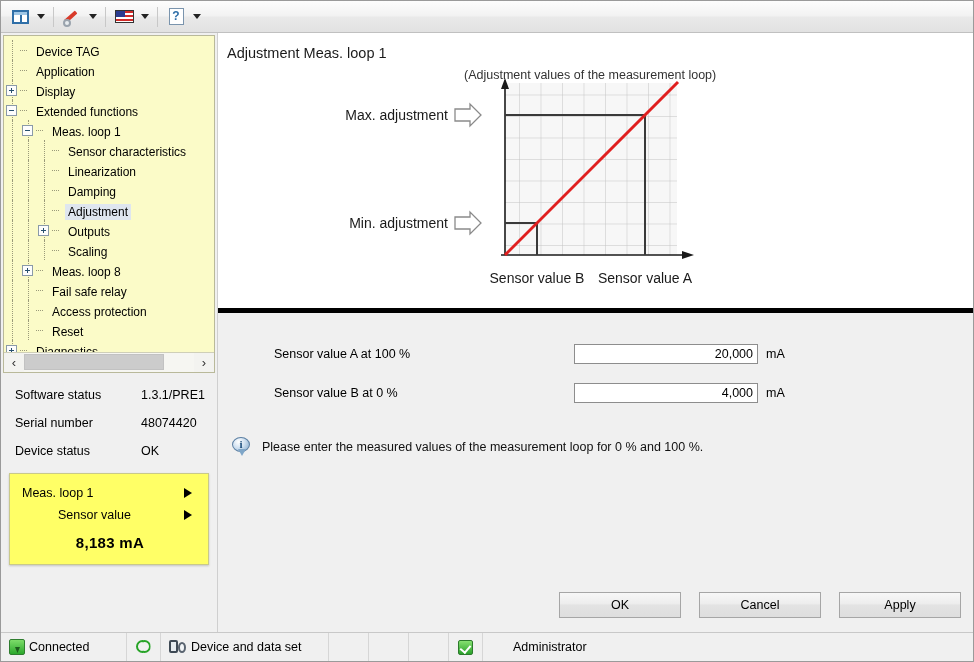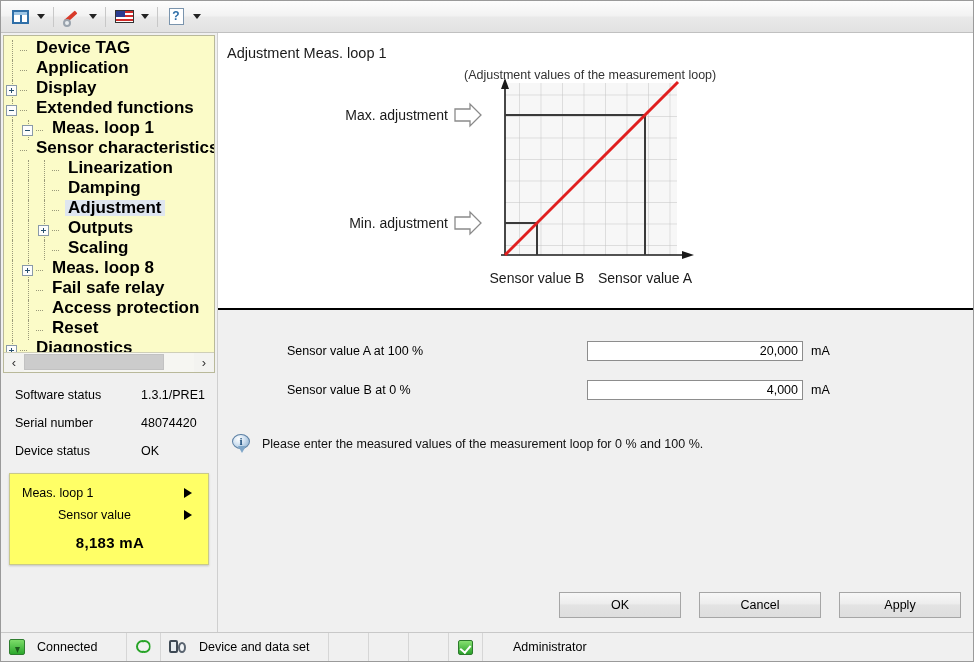--- a/index.html
+++ b/index.html
@@ -163,25 +163,24 @@
     overflow: hidden;
   }
   .tree {
     padding: 4px 0 0 0;
     overflow: hidden;
     height: 312px;
   }
   .tnode {
     height: 20px;
     display: flex;
-    align-items: flex-start;
+    align-items: flex-end;
     white-space: nowrap;
-    font-size: 17px;
-    position: relative;
-    font-weight: bold;
+    font-size: 12px;
+    position: relative;
   }
   .guide {
     width: 16px;
     height: 20px;
     position: relative;
   }
   .guide.vline::before {
     content: "";
     position: absolute;
     left: 8px; top: 0; bottom: 0;
@@ -337,21 +336,21 @@
     display: flex;
     flex-direction: column;
     min-width: 0;
     position: relative;
   }
   .content-top {
     background: #ffffff;
     height: 275px;
     min-height: 275px;
     position: relative;
-    border-bottom: 2px solid #000000;
+    border-bottom: 5px solid #000000;
   }
   .page-title {
     position: absolute;
     left: 9px;
     top: 12px;
     font-size: 14.5px;
     color: #1a1a1a;
   }
   .page-subtitle {
     position: absolute;
@@ -370,33 +369,33 @@
     height: 232px;
   }
 
   .content-bottom {
     flex: 1;
     background: #f0f0f0;
     position: relative;
   }
   .field-row {
     position: absolute;
-    left: 69px;
+    left: 56px;
     right: 0;
     height: 26px;
     display: flex;
     align-items: center;
   }
   .field-row .flabel {
     width: 300px;
     font-size: 12.5px;
     color: #000;
   }
   .field-row .finput {
-    width: 216px;
+    width: 184px;
     height: 20px;
     background: #ffffff;
     border: 1px solid #8d8d8d;
     box-sizing: border-box;
     text-align: right;
     font-size: 12.5px;
     line-height: 18px;
     padding-right: 4px;
     color: #000;
     font-family: "Liberation Sans", sans-serif;
@@ -487,21 +486,21 @@
     display: flex;
     align-items: stretch;
     font-size: 12.5px;
   }
   .sb-cell {
     display: flex;
     align-items: center;
     border-right: 1px solid #d6d6d6;
     padding: 0 8px;
     box-sizing: border-box;
-    gap: 12px;
+    gap: 4px;
   }
   .sb-cell.grow { flex: 1; border-right: none; }
   .icn-plug {
     width: 16px; height: 16px;
     background: linear-gradient(to bottom, #7ddc6a, #2ca82c);
     border: 1px solid #2f7d2f;
     box-sizing: border-box;
     position: relative;
     border-radius: 2px;
   }

